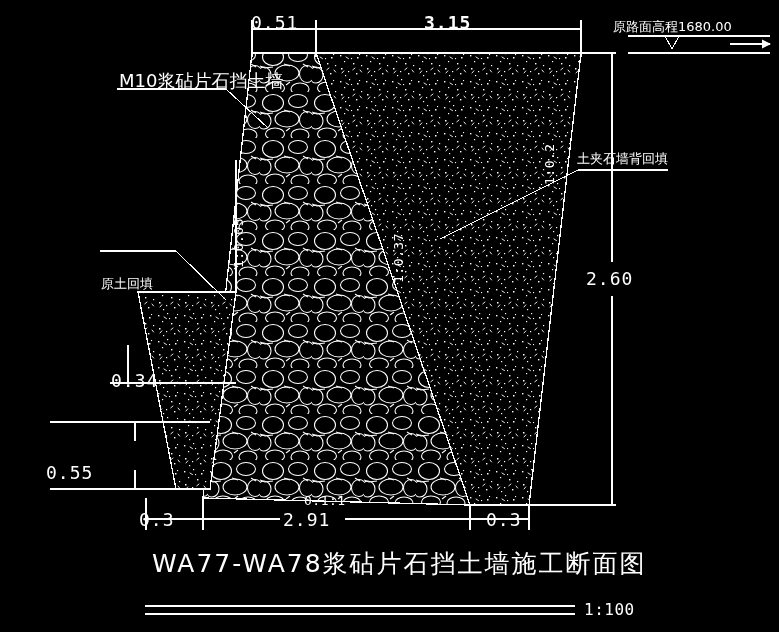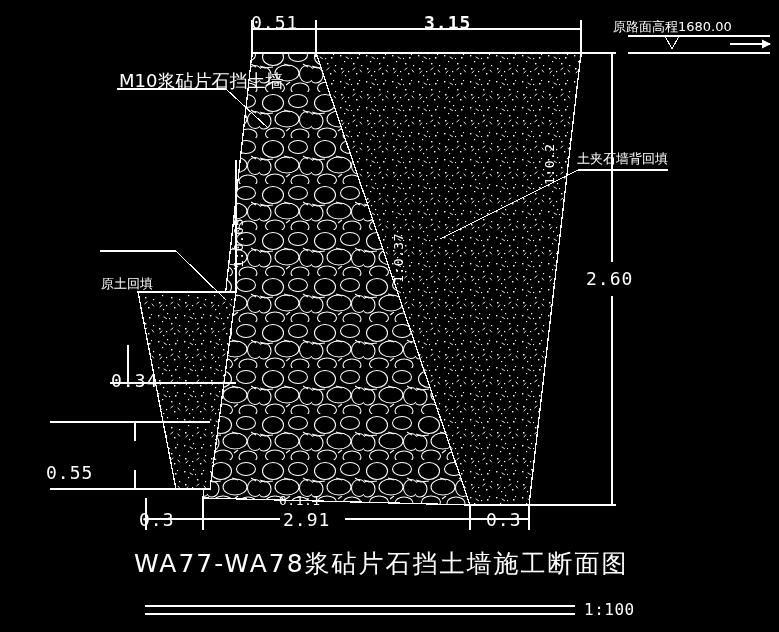--- a/index.html
+++ b/index.html
@@ -44,20 +44,21 @@
   }
   .cjk {
     font-family: "DejaVu Sans", sans-serif;
     font-size: 12px;
     letter-spacing: 0px;
   }
   .title-main {
     font-size: 25px;
     letter-spacing: 2px;
     font-family: "DejaVu Sans", sans-serif;
+    margin-left: 18px;
   }
   .scale-num {
     font-size: 16px;
     text-align: right;
   }
   .rot90 {
     transform: rotate(-90deg);
     transform-origin: left top;
   }
 </style>
@@ -226,19 +227,19 @@
   <div class="lbl dim-num" style="left:283px; top:511px;">2.91</div>
 
   <div class="lbl dim-num" style="left:486px; top:511px;">0.3</div>
 
   <div class="lbl slope-num rot90" style="left:232px; top:268px;">1:0.05</div>
 
   <div class="lbl slope-num rot90" style="left:392px; top:283px;">1:0.37</div>
 
   <div class="lbl slope-num rot90" style="left:543px; top:185px;">1:0.2</div>
 
-  <div class="lbl slope-num" style="left:279px; top:494px;">0.1:1</div>
+  <div class="lbl slope-num" style="left:304px; top:494px;">0.1:1</div>
 
   <div class="lbl title-main" style="left:134px; top:551px;">WA77-WA78浆砧片石挡土墙施工断面图</div>
 
   <div class="lbl scale-num" style="left:584px; top:602px;">1:100</div>
 
 </div>
 
 </body></html>

